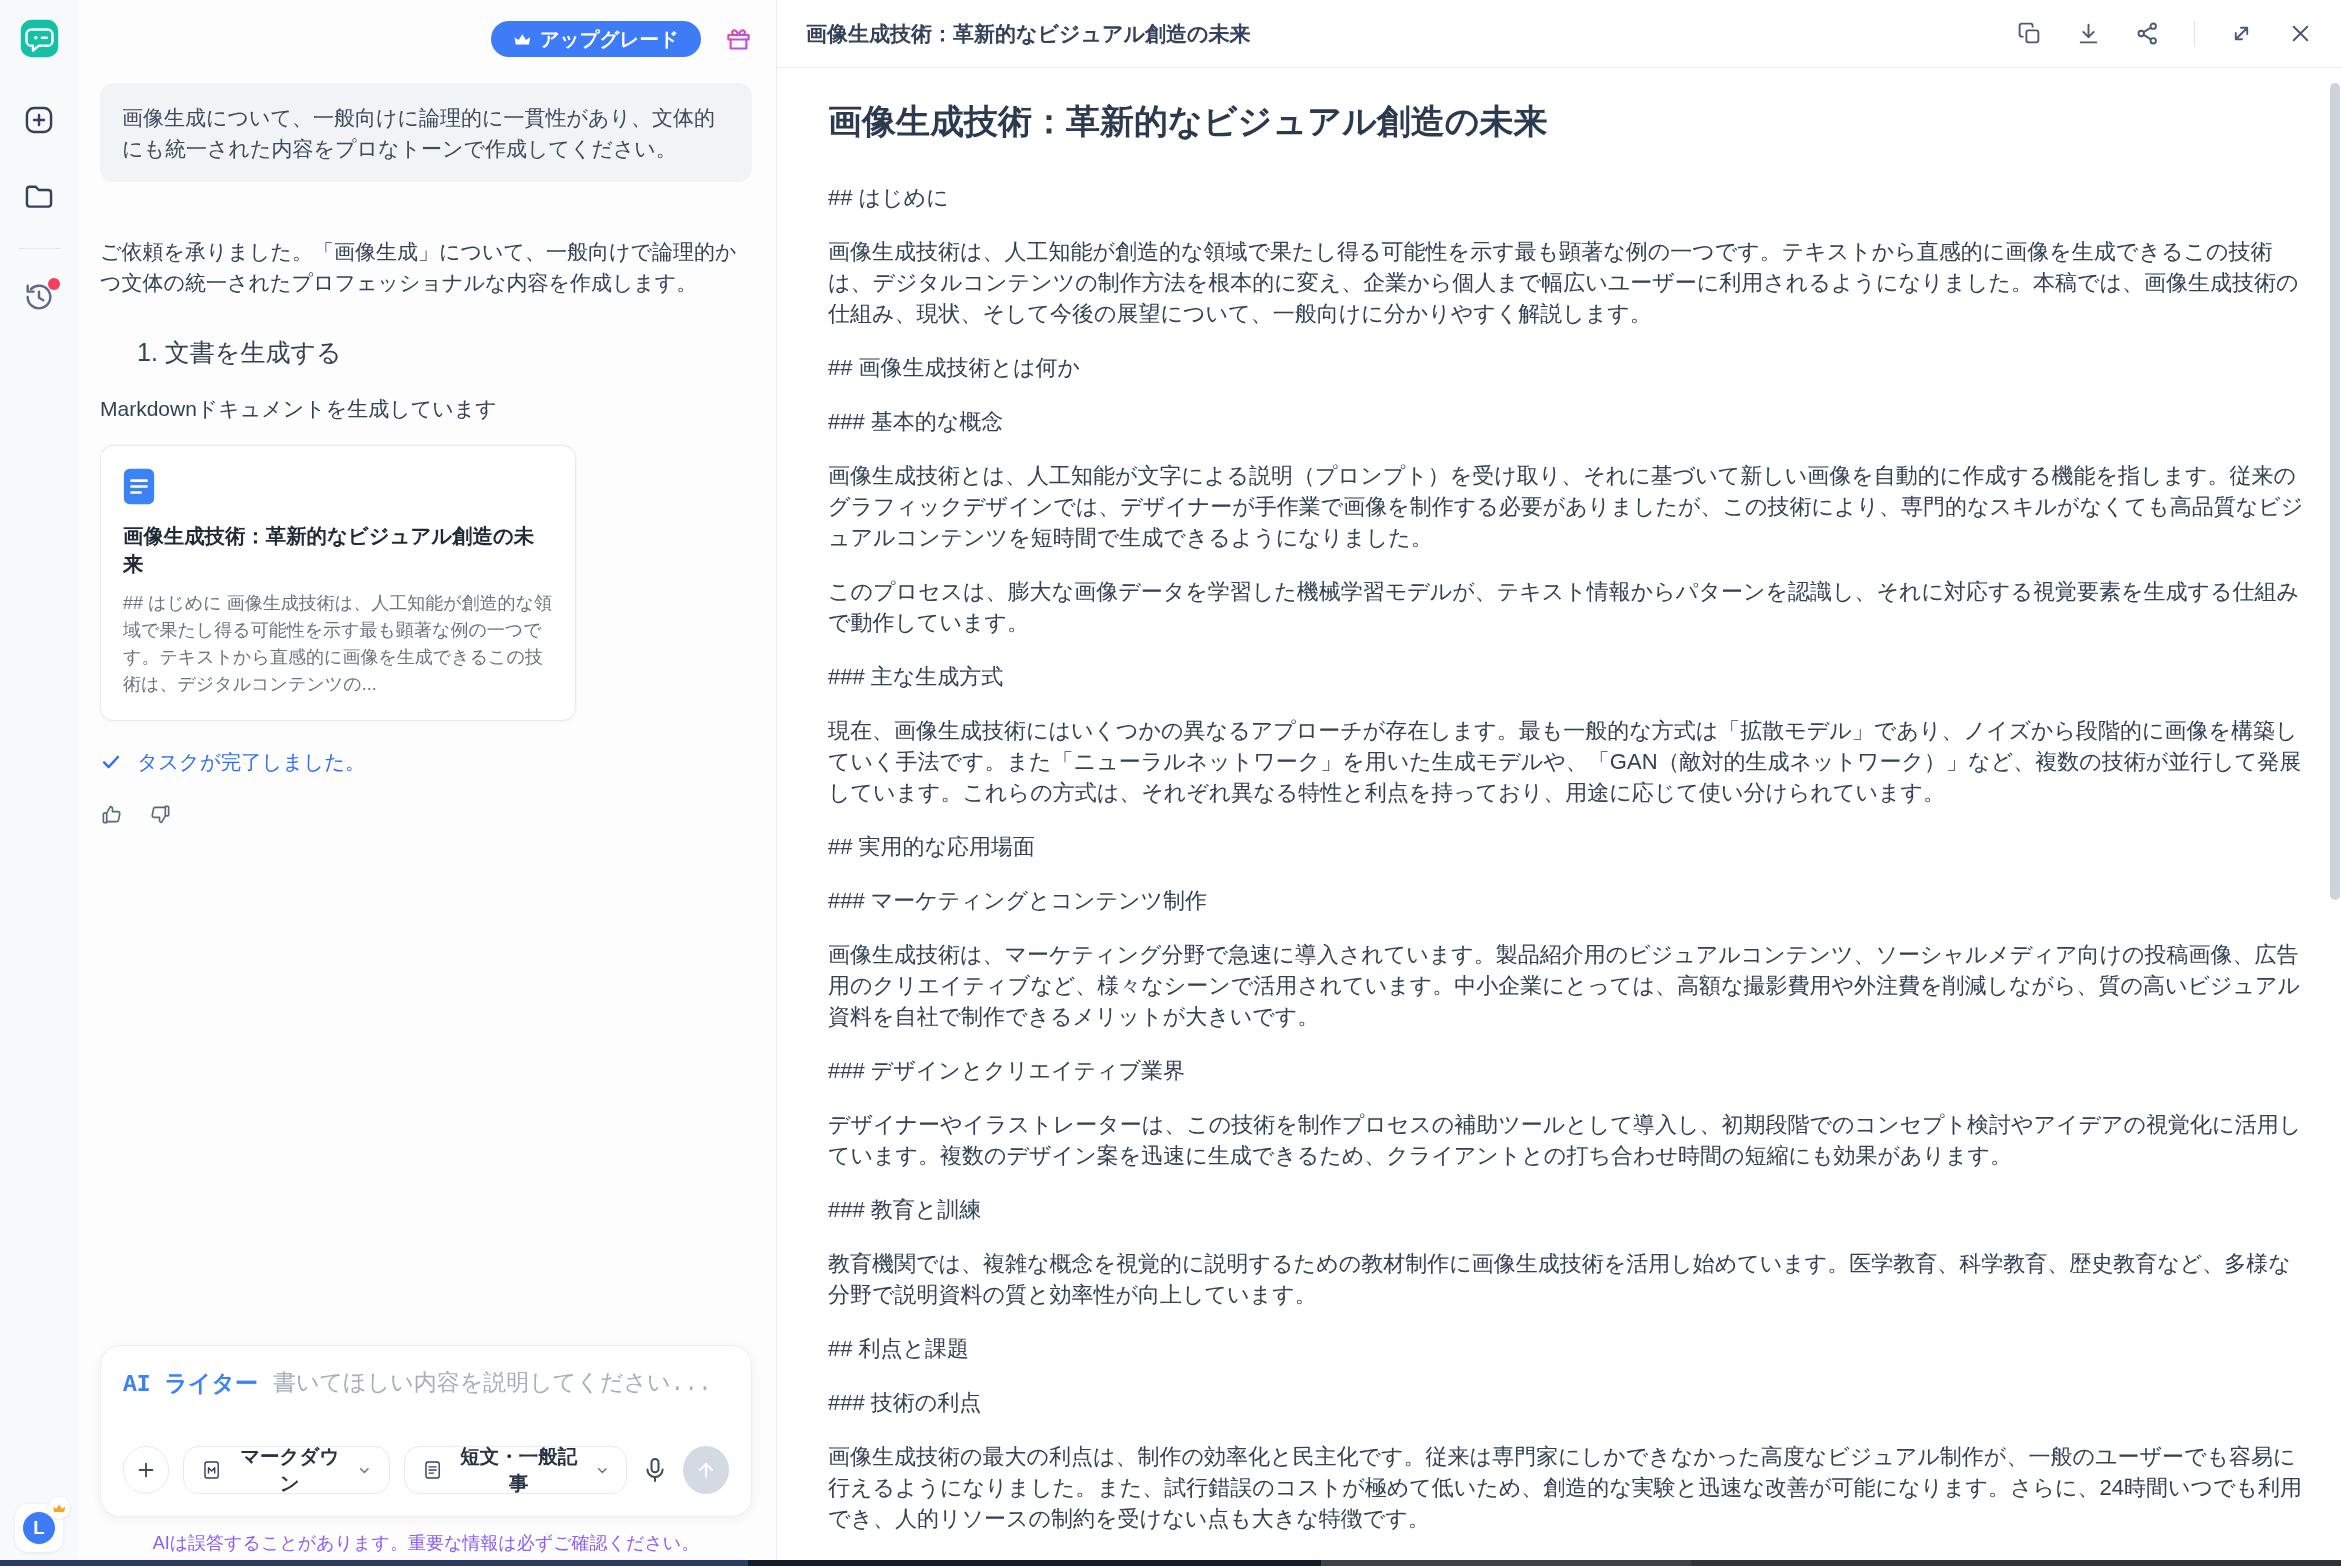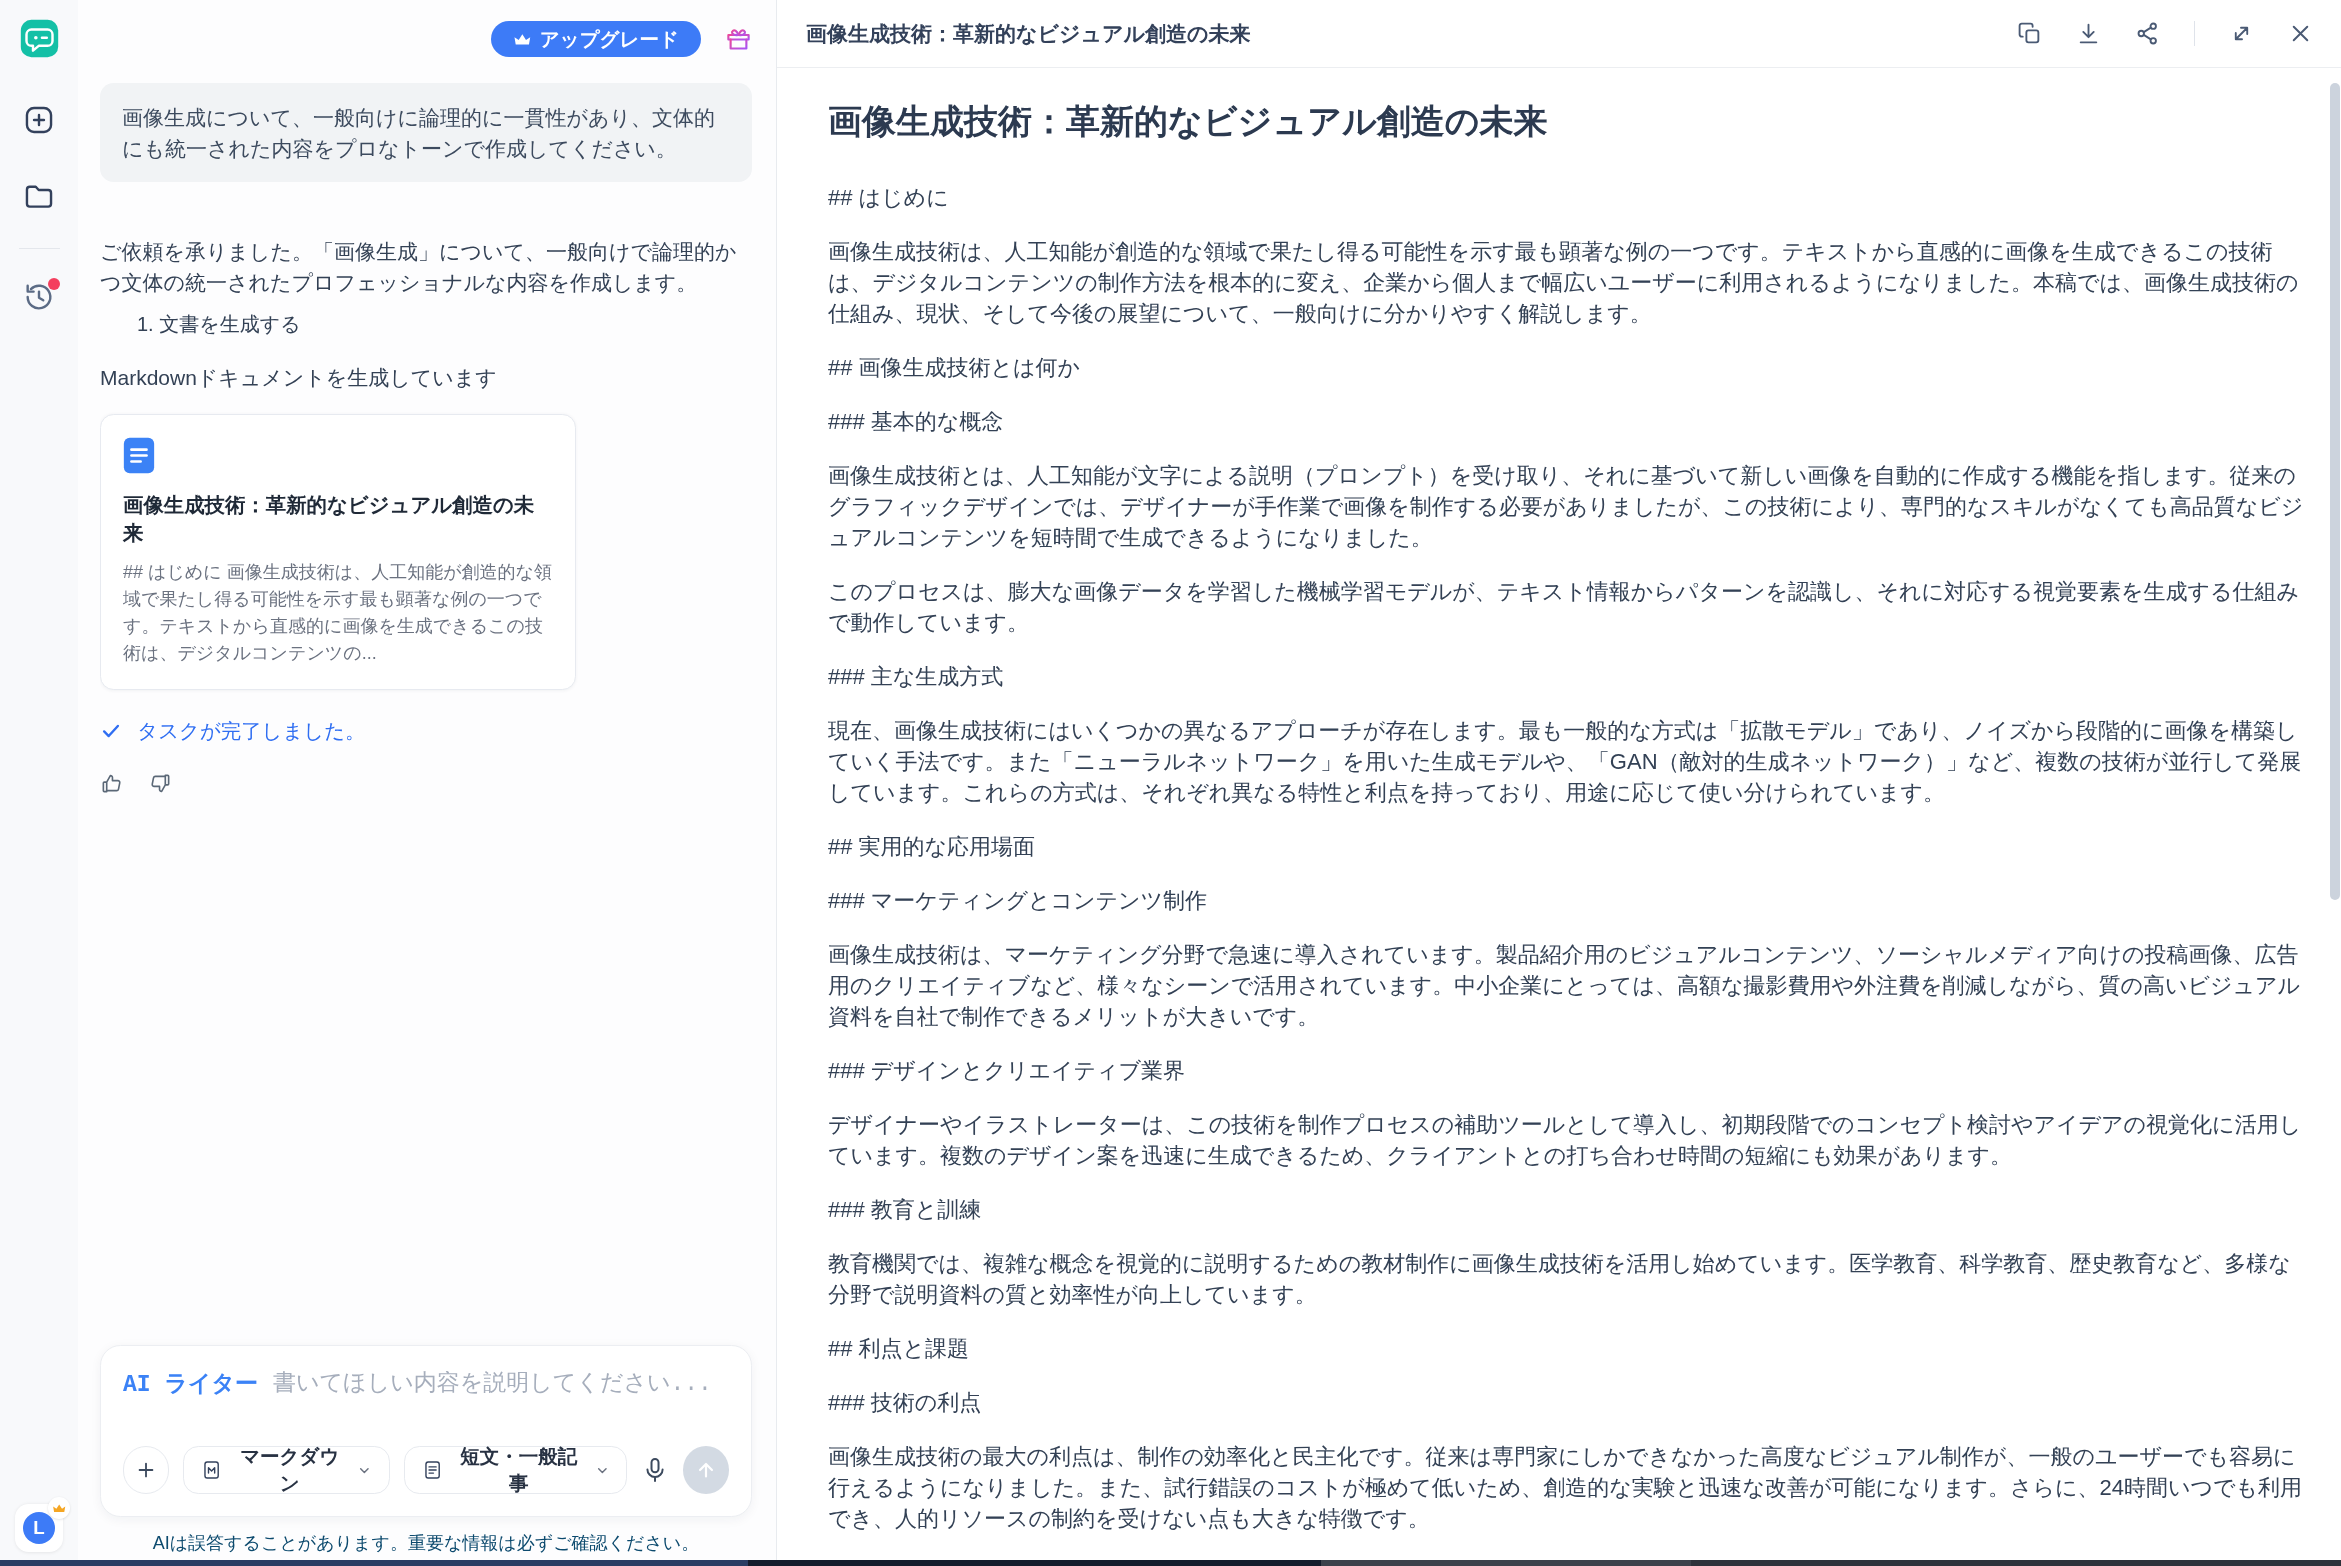--- a/index.html
+++ b/index.html
@@ -49,21 +49,21 @@
   }
   .upgrade-btn svg { width:18.7px; height:18.7px; }
   .gift-btn { margin-left:24px; width:27px; height:27px; cursor:pointer; }
 
   .chat-scroll { flex:1; overflow:hidden; }
   .user-bubble {
     margin-top:29px; background:#f1f3f5; border-radius:13.6px; padding:18.7px 22px;
     font-size:21px; line-height:31px; color:#3c4a5e;
   }
   .assistant-text { margin-top:54px; font-size:21px; line-height:31px; color:#334155; }
-  .step-item { margin-top:13px; padding-left:37px; font-size:20px; color:#334155; }
+  .step-item { margin-top:38px; padding-left:37px; font-size:25px; color:#334155; }
   .gen-status { margin-top:25.5px; font-size:21px; color:#334155; }
 
   .doc-card {
     margin-top:22px; width:476px; background:#ffffff; border:0.8px solid #e7eaf0;
     border-radius:13.6px; padding:22px; cursor:pointer;
     box-shadow:0 0.8px 3.4px rgba(20,30,50,.05);
   }
   .doc-card-icon { width:32px; height:37px; }
   .doc-card-title { margin-top:17px; font-size:20.4px; font-weight:bold; color:#1f2937; }
   .doc-card-preview { margin-top:12px; font-size:18px; line-height:27px; color:#6b7280; }
@@ -92,21 +92,21 @@
   .add-btn svg { width:22px; height:22px; }
   .pill { height:48px; border:0.8px solid #e7eaef; border-radius:15.3px; background:#fff;
     display:flex; align-items:center; gap:10.2px; padding:8px 17px; cursor:pointer;
     font-size:19.5px; font-weight:600; color:#273142; font-family:Liberation Serif, serif; }
   .pill svg.lead { width:22px; height:22px; color:#33415c; }
   .pill svg.chev { width:15.3px; height:15.3px; color:#6b7280; }
   .mic-btn { margin-left:auto; width:29px; height:29px; color:#3c4a5e; cursor:pointer; }
   .send-btn { width:48px; height:48px; border-radius:50%; border:none; background:#d3dae3;
     display:flex; align-items:center; justify-content:center; color:#fff; cursor:pointer; }
   .send-btn svg { width:22px; height:22px; }
-  .disclaimer { margin-top:13.6px; text-align:center; font-size:18px; color:#0c4a6e; }
+  .disclaimer { margin-top:13.6px; text-align:center; font-size:18px; color:#8b5cf6; }
 
   
   .panel { flex:1; background:#ffffff; border-left:0.8px solid #e8ebef;
     display:flex; flex-direction:column; position:relative; }
   .panel-header { height:68px; border-bottom:0.8px solid #eceef1; display:flex;
     align-items:center; padding:0 29px; flex:0 0 68px; }
   .panel-title { font-size:21px; font-weight:bold; color:#33415a; }
   .panel-actions { margin-left:auto; display:flex; align-items:center; gap:34px; color:#4a5a74; }
   .panel-actions svg { width:25px; height:25px; cursor:pointer; }
   .pa-div { width:0.8px; height:25.5px; background:#dfe3ea; }

